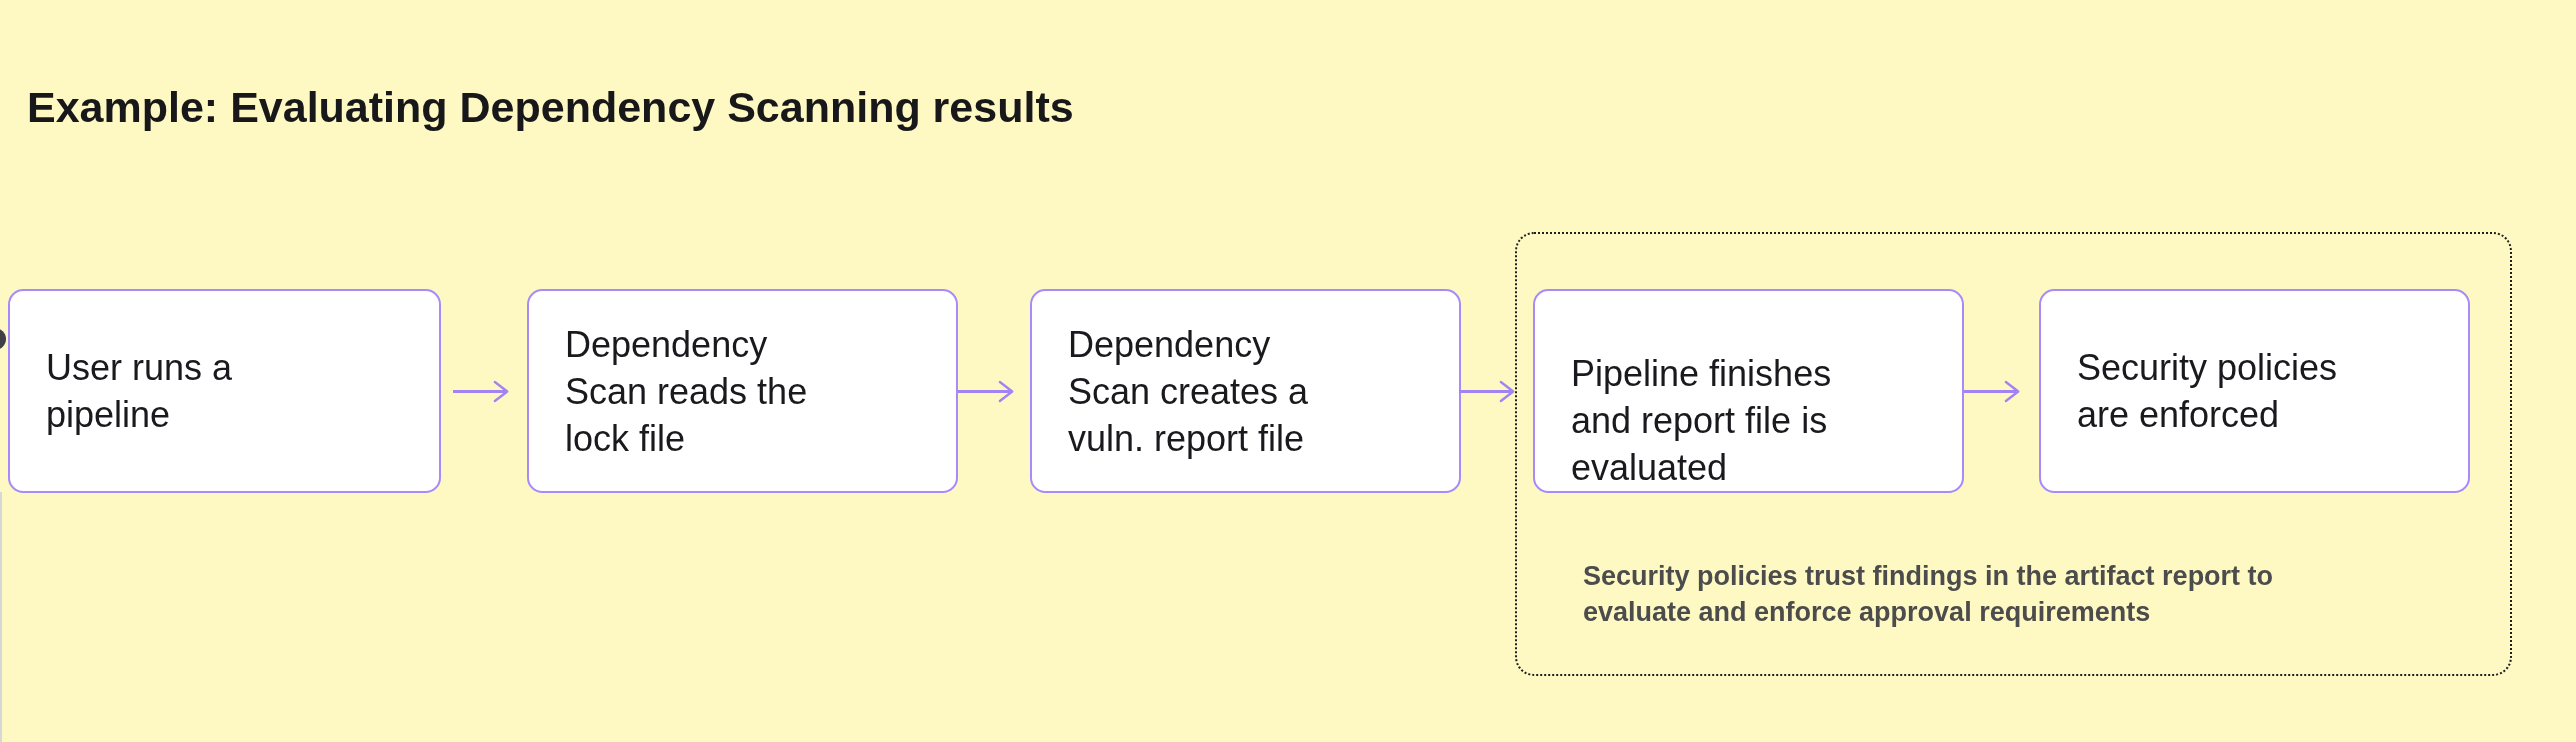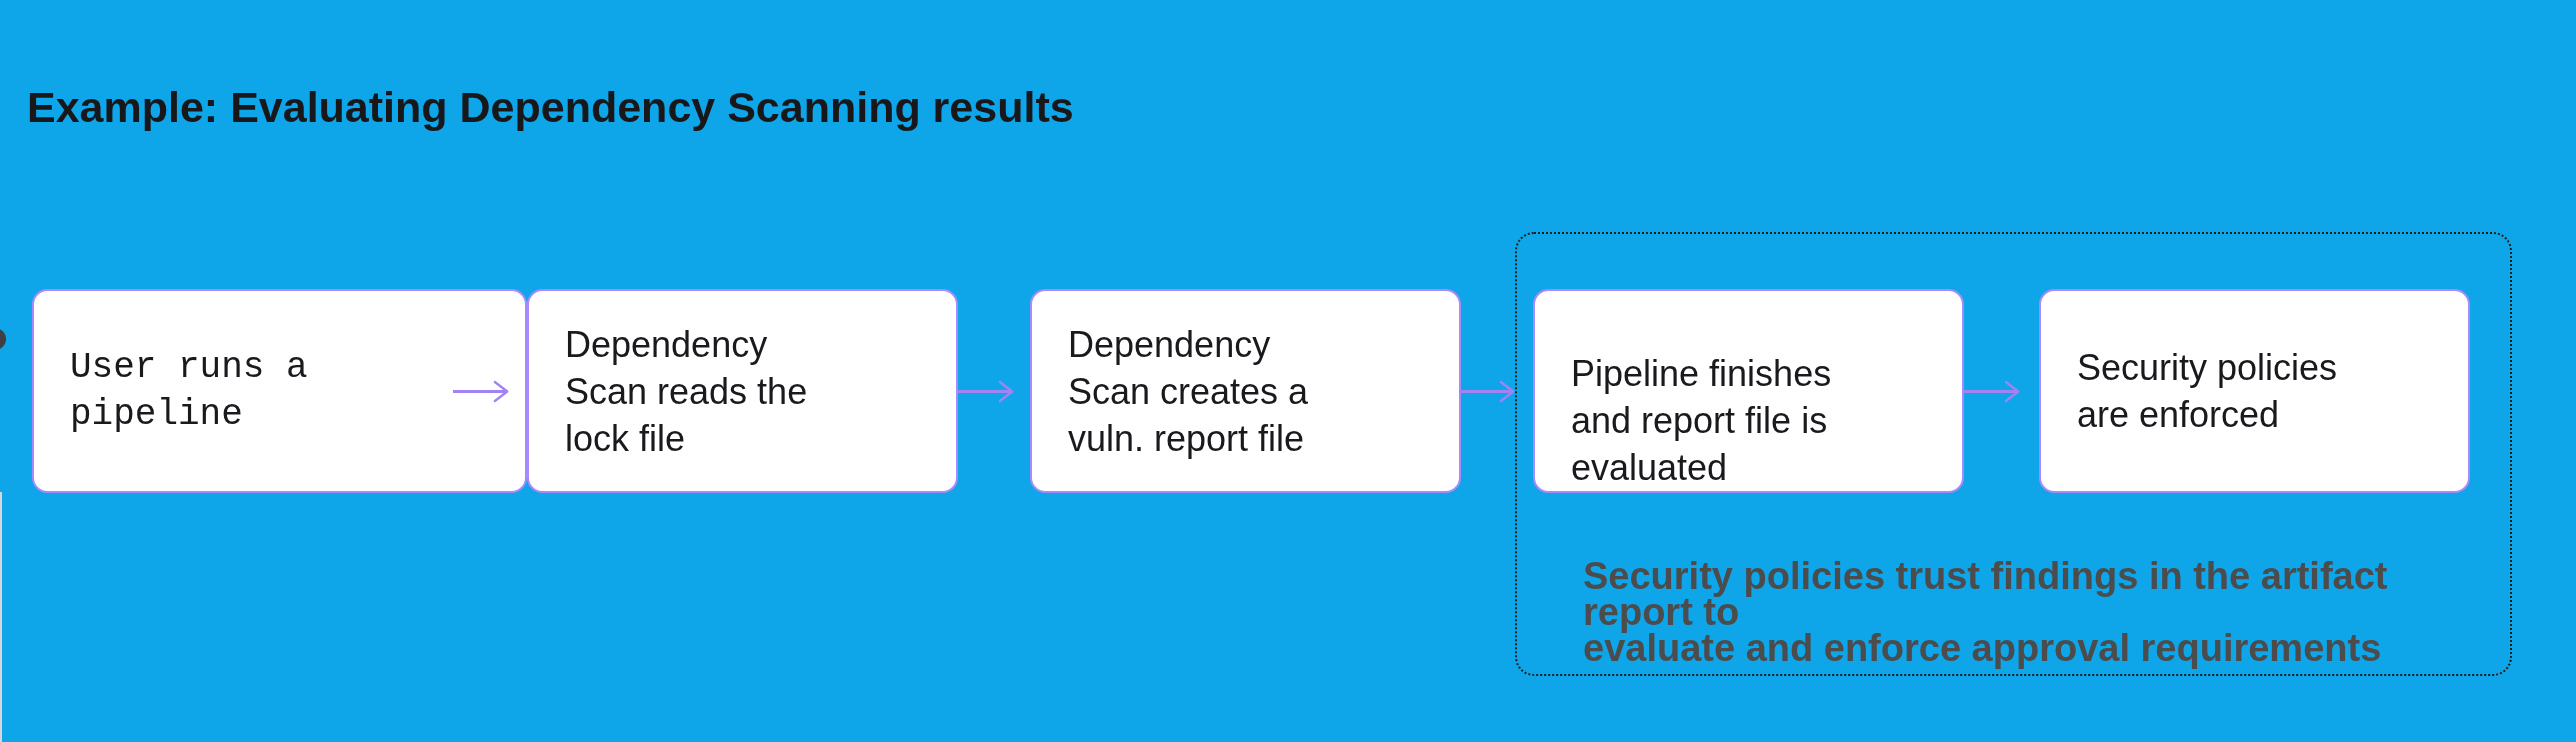--- a/index.html
+++ b/index.html
@@ -5,21 +5,21 @@
   html, body {
     margin: 0;
     padding: 0;
     background: #ffffff;
     font-family: "Liberation Sans", sans-serif;
   }
   #stage {
     position: relative;
     width: 2576px;
     height: 742px;
-    background: #0ea5e9;
+    background: #fef9c3;
     overflow: hidden;
   }
   .page-title {
     position: absolute;
     left: 27px;
     top: 82px;
     font-size: 43px;
     line-height: 50px;
     font-weight: bold;
     color: var(--title-text, #18181b);
@@ -39,21 +39,21 @@
     justify-content: flex-start;
     padding-left: 36px;
     padding-right: 23px;
   }
   .node-label {
     font-size: 36px;
     line-height: 47px;
     color: var(--box-text, #1a1a1e);
     white-space: pre-line;
   }
-  .n1 { left: 32px; width: 495px; font-family: Liberation Mono, monospace; }
+  .n1 { left: 8px; width: 433px; }
   .n2 { left: 527px; }
   .n3 { left: 1030px; }
   .n4 { left: 1533px; align-items: flex-end; }
   .n5 { left: 2039px; }
 
   .arrow {
     position: absolute;
     top: 379px;
   }
   .a1 { left: 453px; }
@@ -70,21 +70,21 @@
     box-sizing: border-box;
     border: 2.9px dotted var(--dotted-border, #1f1f1f);
     border-radius: 19px;
     background: transparent;
   }
   .group-caption {
     position: absolute;
     left: 1583px;
     top: 558px;
     width: 900px;
-    font-size: 38px;
+    font-size: 27px;
     line-height: 36px;
     font-weight: bold;
     color: var(--caption-text, #4c4c4c);
     white-space: pre-line;
   }
   .clipped-dot {
     position: absolute;
     left: -16.3px;
     top: 328px;
     width: 22px;

